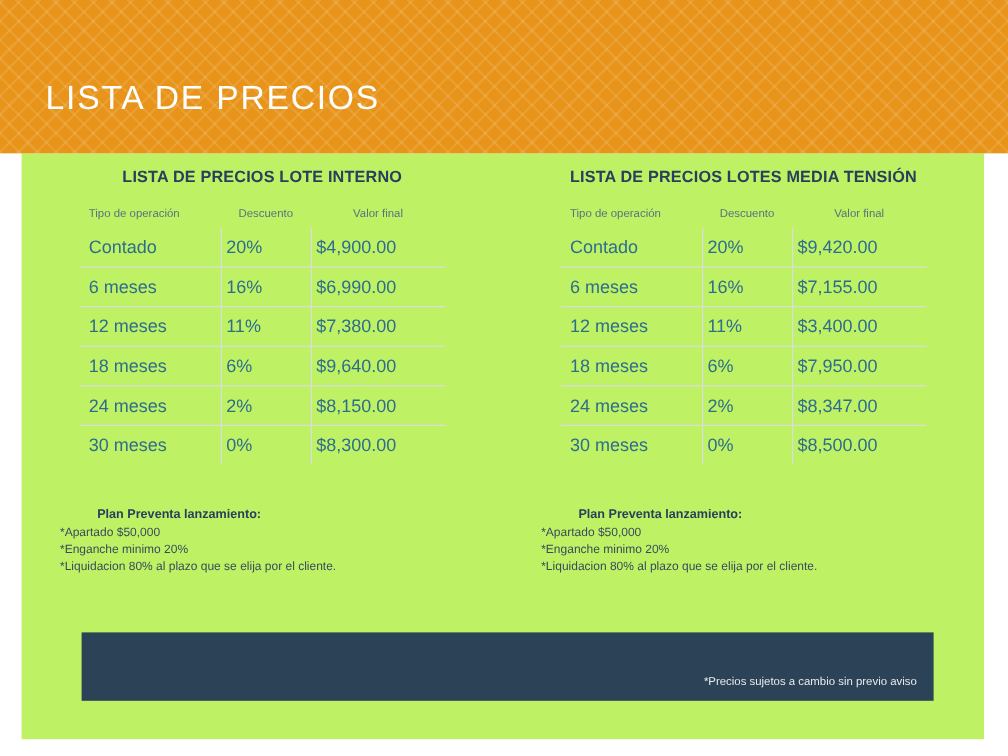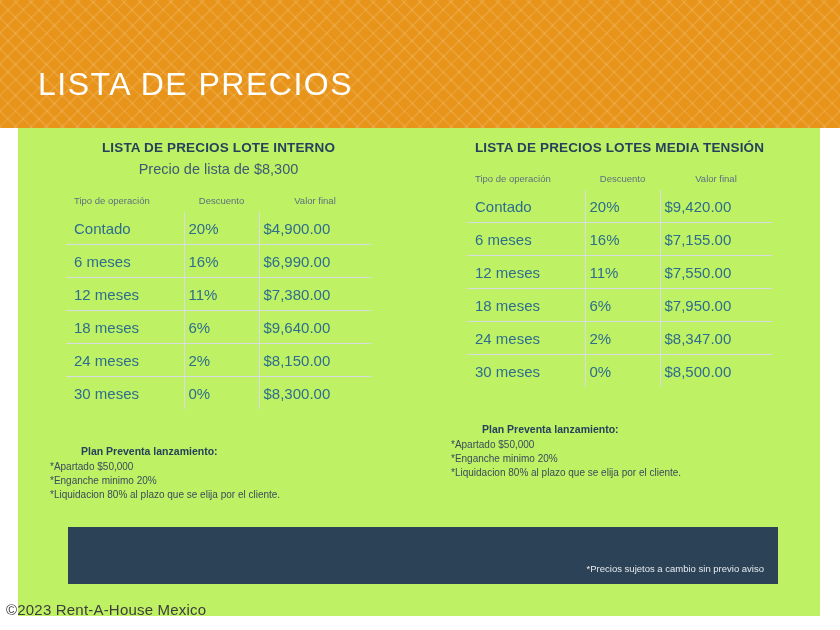--- a/index.html
+++ b/index.html
@@ -29,21 +29,21 @@
     height: 128px;
     background: #e8941a;
     background-image:
       repeating-linear-gradient(45deg, rgba(255,255,255,0.10) 0 2px, rgba(255,255,255,0) 2px 11px),
       repeating-linear-gradient(-45deg, rgba(255,255,255,0.10) 0 2px, rgba(255,255,255,0) 2px 11px);
   }
   .header-title {
     position: absolute;
     left: 38px;
     top: 66px;
-    font-size: 32px;
+    font-size: 28px;
     letter-spacing: 1.5px;
     color: #ffffff;
     font-weight: 400;
     font-family: "Liberation Sans", sans-serif;
   }
 
   
   .slide-body {
     position: absolute;
     left: 0;
@@ -198,21 +198,20 @@
 
   <div class="slide-body">
     <div class="left-white-strip"></div>
     <div class="right-white-strip"></div>
     <div class="bottom-white-strip"></div>
 
     <div class="columns">
 
       <div class="col">
         <div class="col-title">LISTA DE PRECIOS LOTE INTERNO</div>
-        <div class="col-subtitle">Precio de lista de $8,300</div>
 
         <table class="price-table">
           <colgroup>
             <col class="c-op">
               <col class="c-desc">
               <col class="c-val">
           </colgroup>
           <thead>
             <tr>
               <th class="op">Tipo de operación</th>
@@ -285,21 +284,21 @@
               <td class="val">$9,420.00</td>
             </tr>
             <tr>
               <td class="op">6 meses</td>
               <td>16%</td>
               <td class="val">$7,155.00</td>
             </tr>
             <tr>
               <td class="op">12 meses</td>
               <td>11%</td>
-              <td class="val">$7,550.00</td>
+              <td class="val">$3,400.00</td>
             </tr>
             <tr>
               <td class="op">18 meses</td>
               <td>6%</td>
               <td class="val">$7,950.00</td>
             </tr>
             <tr>
               <td class="op">24 meses</td>
               <td>2%</td>
               <td class="val">$8,347.00</td>
@@ -320,15 +319,14 @@
         </div>
       </div>
 
     </div>
 
     <div class="footer-bar">
       <div class="footer-note">*Precios sujetos a cambio sin previo aviso</div>
     </div>
   </div>
 
-  <div class="watermark">©2023 Rent-A-House Mexico</div>
 
 </div>
 
 </body></html>

